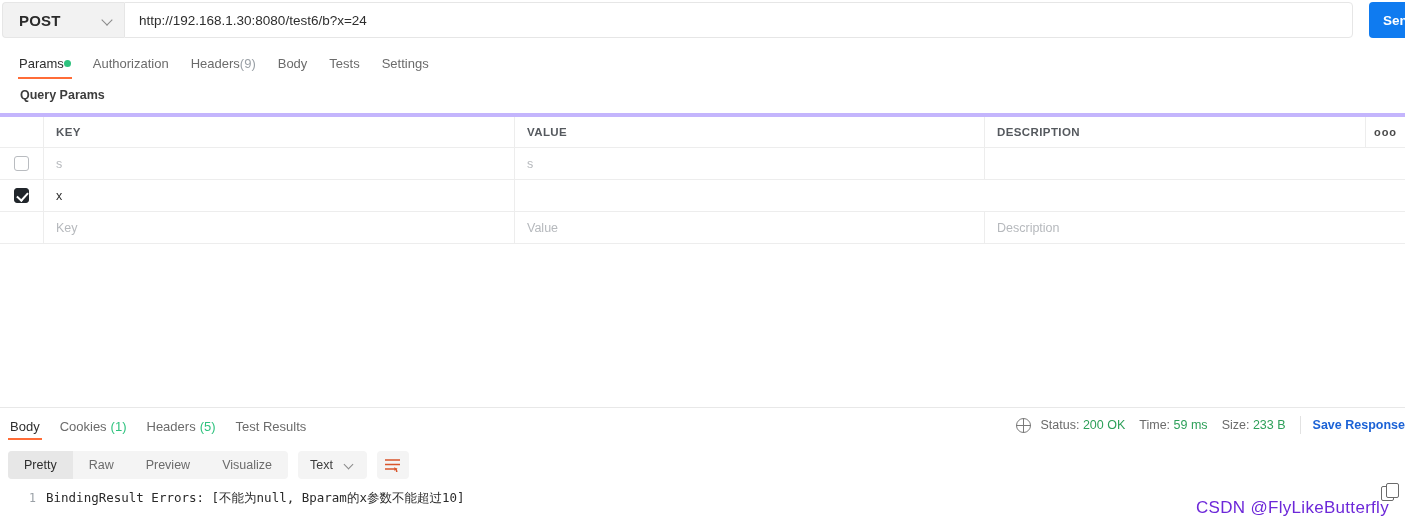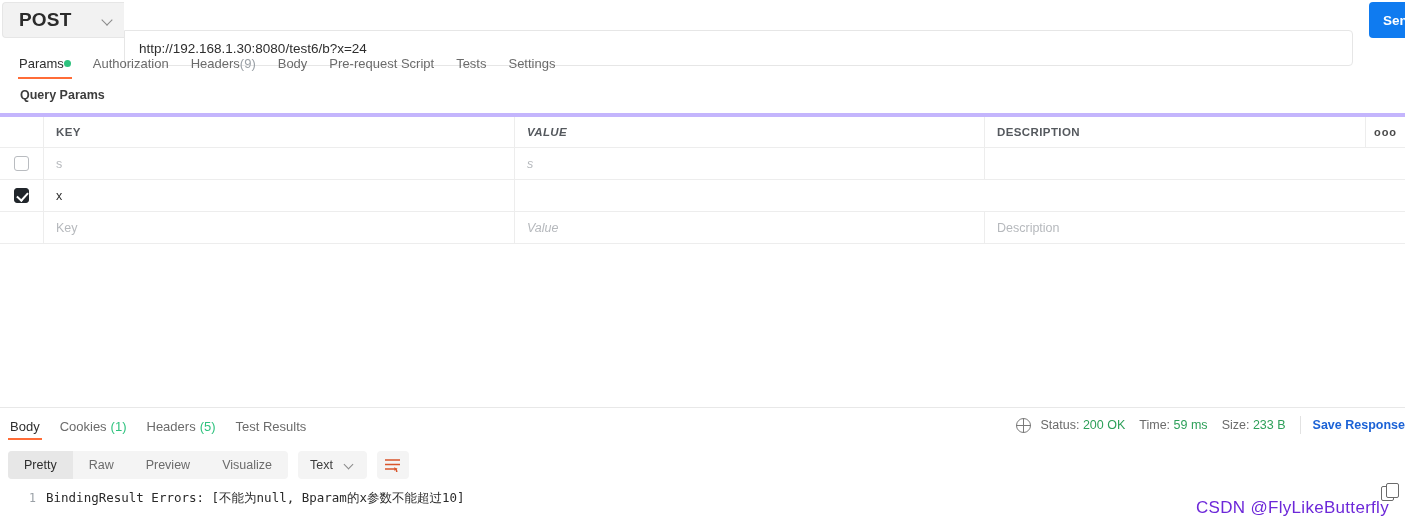--- a/index.html
+++ b/index.html
@@ -12,31 +12,31 @@
   body { position: relative; }
 
   
   .urlbar { position: absolute; left: 0; top: 0; width: 1405px; height: 40px; }
   .method-select {
     position: absolute; left: 2px; top: 2px; width: 122px; height: 36px;
     background: #f2f2f2; border: 1px solid #e6e6e6; border-right: none;
     border-radius: 4px 0 0 4px; display: flex; align-items: center;
     padding: 0 10px 0 16px; cursor: pointer;
   }
-  .method-label { font-size: 19px; color: #2b2b2b; font-weight: 600; letter-spacing: .2px; }
+  .method-label { font-size: 15px; color: #2b2b2b; font-weight: 600; letter-spacing: .2px; }
   .chev { margin-left: auto; width: 12px; height: 12px; position: relative; }
   .chev::before {
     content: ""; position: absolute; left: 1px; top: 2px; width: 7px; height: 7px;
     border-right: 1.4px solid #8a8a8a; border-bottom: 1.4px solid #8a8a8a;
     transform: rotate(45deg);
   }
   .url-input-wrap {
     position: absolute; left: 124px; top: 2px; width: 1229px; height: 36px;
     background: #ffffff; border: 1px solid #e6e6e6; border-radius: 0 4px 4px 0;
-    display: flex; align-items: center; padding: 0 14px; margin-top: 28px;
+    display: flex; align-items: center; padding: 0 14px;
   }
   .url-text { font-size: 13.5px; color: #2e2e2e; }
   .send-button {
     position: absolute; left: 1369px; top: 2px; width: 90px; height: 36px;
     background: #0f7bf0; border-radius: 4px; color: #ffffff;
     font-size: 13.5px; font-weight: 700; display: flex;
     align-items: center; padding-left: 14px; cursor: pointer; border: none;
     font-family: "Liberation Sans", sans-serif;
   }
 
@@ -68,21 +68,21 @@
 
   
   .ptable {
     position: absolute; left: 0; top: 113px; width: 1405px;
     border-top: 4px solid #c4b5fd;
   }
   .prow { display: flex; height: 32px; border-bottom: 1px solid #ededed; }
   .prow.head { height: 31px; }
   .c-check { width: 44px; border-right: 1px solid #ededed; display: flex; align-items: center; justify-content: center; }
   .c-key   { width: 471px; border-right: 1px solid #ededed; display: flex; align-items: center; padding-left: 12px; }
-  .c-val   { width: 470px; border-right: 1px solid #ededed; display: flex; align-items: center; padding-left: 12px; font-style: italic; }
+  .c-val   { width: 470px; border-right: 1px solid #ededed; display: flex; align-items: center; padding-left: 12px; }
   .c-desc  { flex: 1; display: flex; align-items: center; padding-left: 12px; }
   .c-more  { width: 40px; border-left: 1px solid #ededed; display: flex; align-items: center; justify-content: center; cursor: pointer; }
 
   .hdr-text { font-size: 11.5px; font-weight: 700; color: #55595e; letter-spacing: .4px; }
   .cell-text { font-size: 12.5px; color: #2e2e2e; }
   .cell-text.dim { color: #b6b9bd; }
   .cell-text.ph { color: #b6b9bd; }
   .more-glyph { font-size: 11px; color: #4a4a4a; letter-spacing: 1px; font-weight: 700; }
 
   .cbox {
@@ -194,23 +194,20 @@
   </div>
   <div class="rtab">
     <span>Authorization</span>
   </div>
   <div class="rtab">
     <span>Headers</span>
     <span class="count">(9)</span>
   </div>
   <div class="rtab">
     <span>Body</span>
-  </div>
-  <div class="rtab">
-    <span>Pre-request Script</span>
   </div>
   <div class="rtab">
     <span>Tests</span>
   </div>
   <div class="rtab">
     <span>Settings</span>
   </div>
 </div>
 
 <div class="qp-title">Query Params</div>

